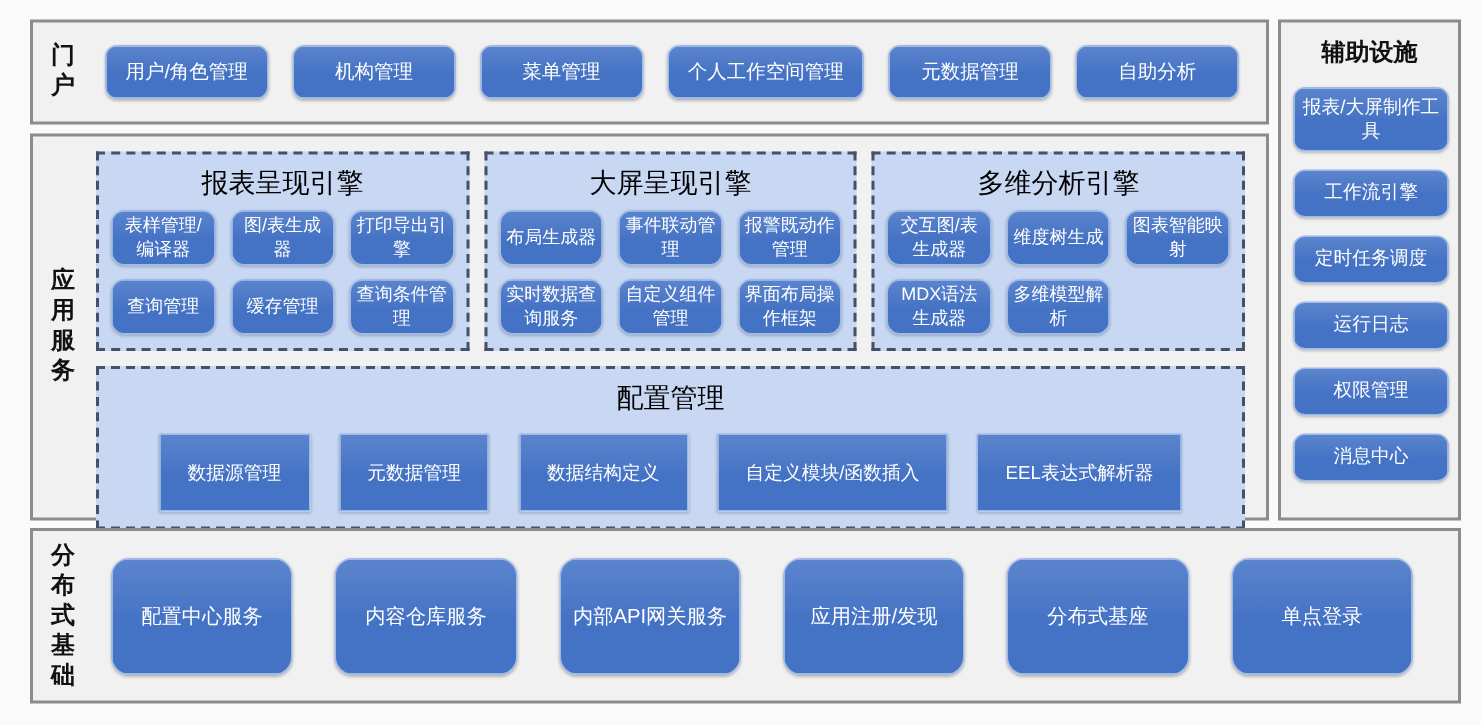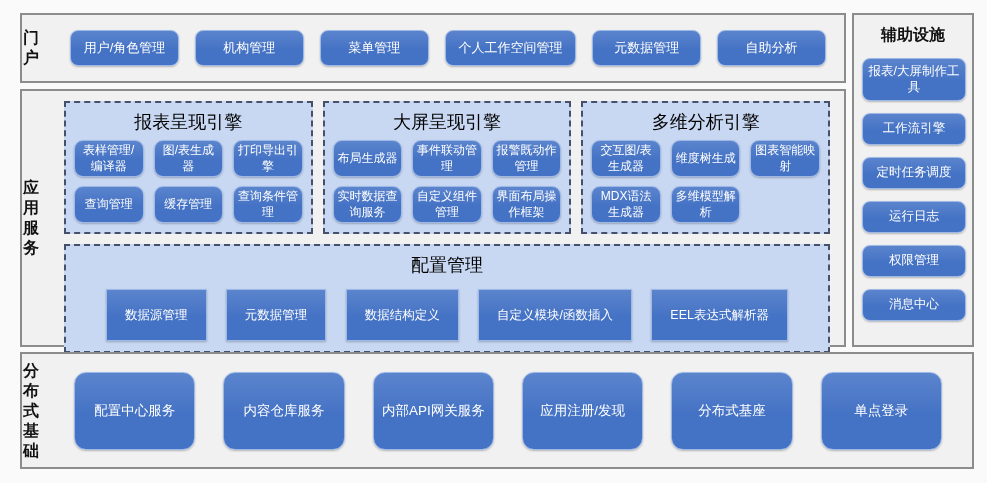--- a/index.html
+++ b/index.html
@@ -15,21 +15,21 @@
     position:absolute;
     background:#f1f1f1;
     border:2px solid #8c8c8c;
     display:flex;
   }
   #portal { left:20px; top:13px; width:826px; height:70px; }
   #app    { left:20px; top:89px; width:826px; height:258px; }
   #dist   { left:20px; top:352px; width:954px; height:117px; }
   #aux    { left:852px; top:13px; width:122px; height:334px; flex-direction:column; align-items:center; padding:6px 8px 26px; gap:12px; }
 
-  .vlabel { width:40px; flex:0 0 40px; display:flex; align-items:center; }
+  .vlabel { width:40px; flex:0 0 40px; display:flex; align-items:center; justify-content:center; }
   .vlabel span {
     display:inline-block; width:18px; word-break:break-all;
     font-weight:bold; font-size:16px; line-height:1.25; text-align:center;
   }
 
   .btn {
     background:linear-gradient(180deg,#5b84cd 0%, #4472c4 55%);
     color:#fff;
     border:1px solid #9db9e8;
     border-radius:8px;

